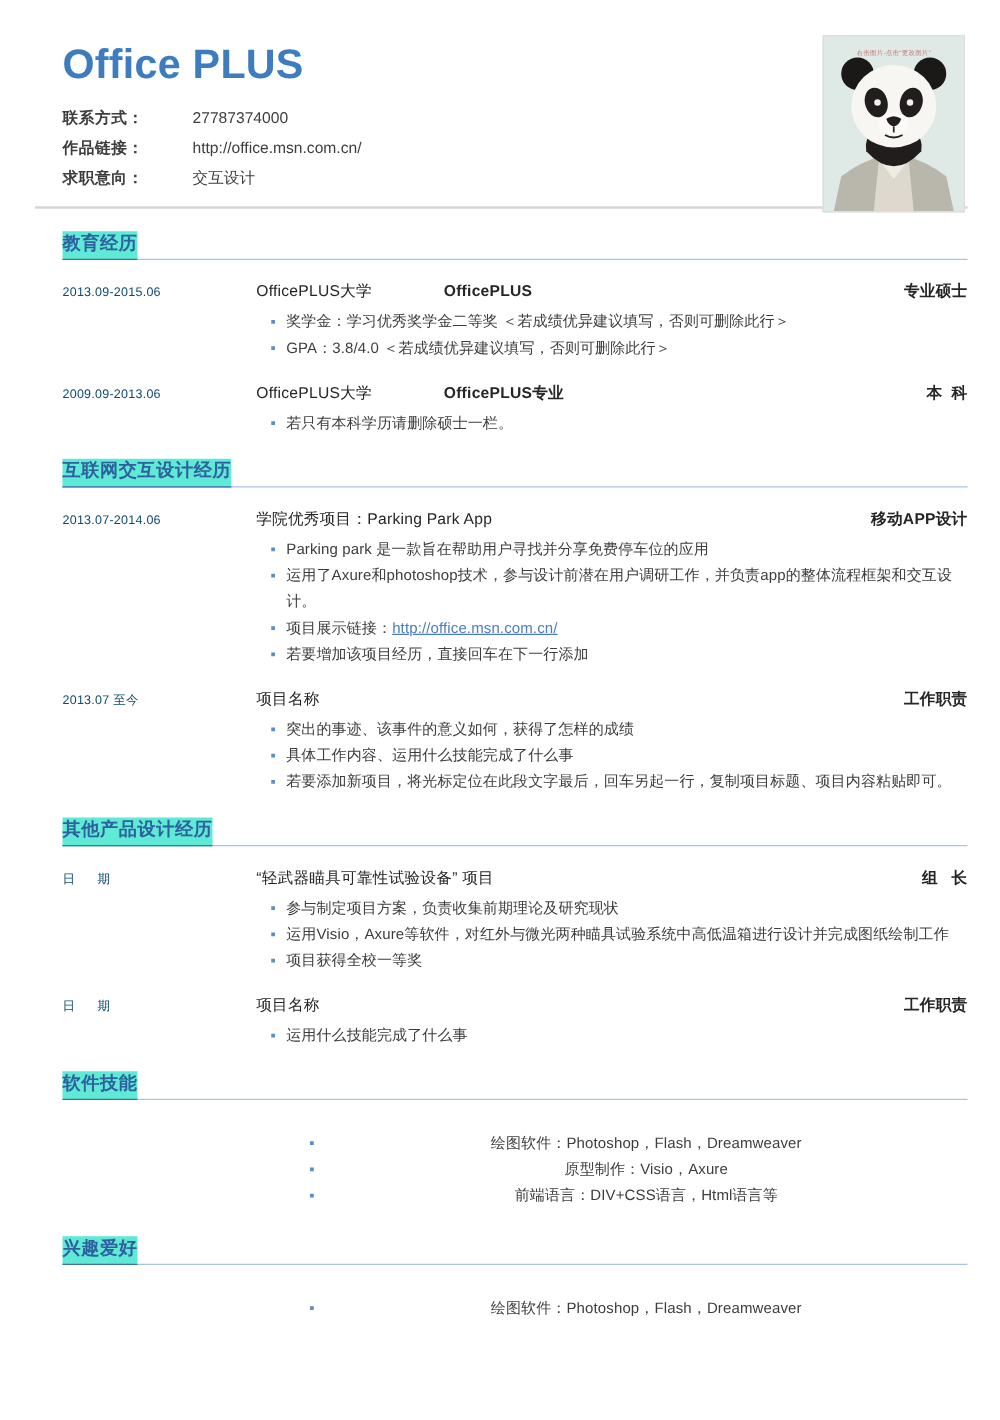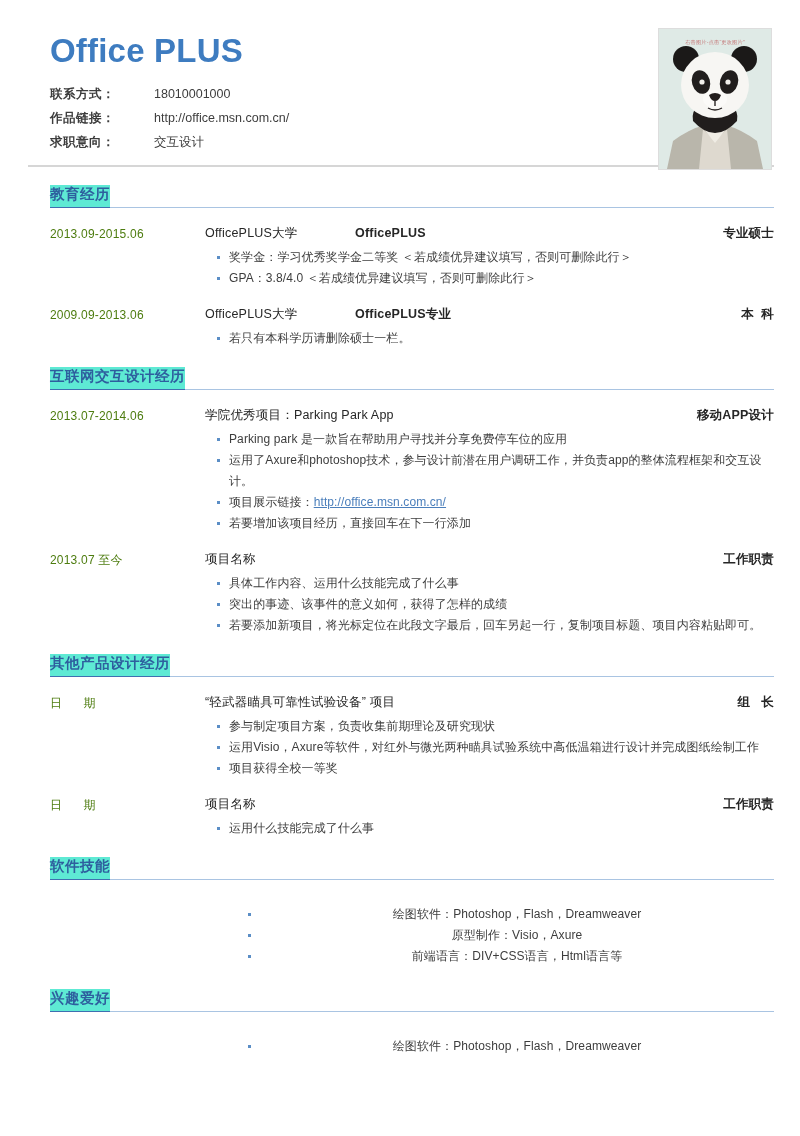--- a/index.html
+++ b/index.html
@@ -135,22 +135,22 @@
 
   
   .entry {
     display: flex;
     margin-top: 16px;
     align-items: flex-start;
   }
   .entry-date {
     width: 155px;
     flex: 0 0 155px;
-    font-size: 12px;
-    color: #4d7c0f;
+    font-size: 10px;
+    color: #0c4a6e;
     line-height: 19px;
     padding-top: 1px;
     white-space: pre;
     letter-spacing: 0.2px;
   }
   .entry-main {
     flex: 1 1 auto;
     min-width: 0;
   }
   .entry-title-row {
@@ -225,21 +225,21 @@
 <div class="page">
 
   <div class="header">
 
     <div class="brand-title">Office PLUS</div>
 
     <table class="contact-table">
       <tbody>
           <tr>
         <td class="contact-label">联系方式：</td>
-        <td class="contact-value">18010001000</td>
+        <td class="contact-value">27787374000</td>
       </tr>
       <tr>
         <td class="contact-label">作品链接：</td>
         <td class="contact-value">http://office.msn.com.cn/</td>
       </tr>
       <tr>
         <td class="contact-label">求职意向：</td>
         <td class="contact-value">交互设计</td>
       </tr>
     </tbody>
@@ -335,22 +335,22 @@
     </div>
 
     <div class="entry">
       <div class="entry-date">2013.07 至今</div>
       <div class="entry-main">
         <div class="entry-title-row">
           <span class="entry-org wide">项目名称</span>
           <span class="entry-right">工作职责</span>
         </div>
         <ul class="bullets">
+          <li>突出的事迹、该事件的意义如何，获得了怎样的成绩</li>
           <li>具体工作内容、运用什么技能完成了什么事</li>
-          <li>突出的事迹、该事件的意义如何，获得了怎样的成绩</li>
           <li>若要添加新项目，将光标定位在此段文字最后，回车另起一行，复制项目标题、项目内容粘贴即可。</li>
         </ul>
       </div>
     </div>
 
     <div class="section-heading-wrap">
       <span class="section-rule"></span>
       <span class="section-heading">其他产品设计经历</span>
     </div>
 

